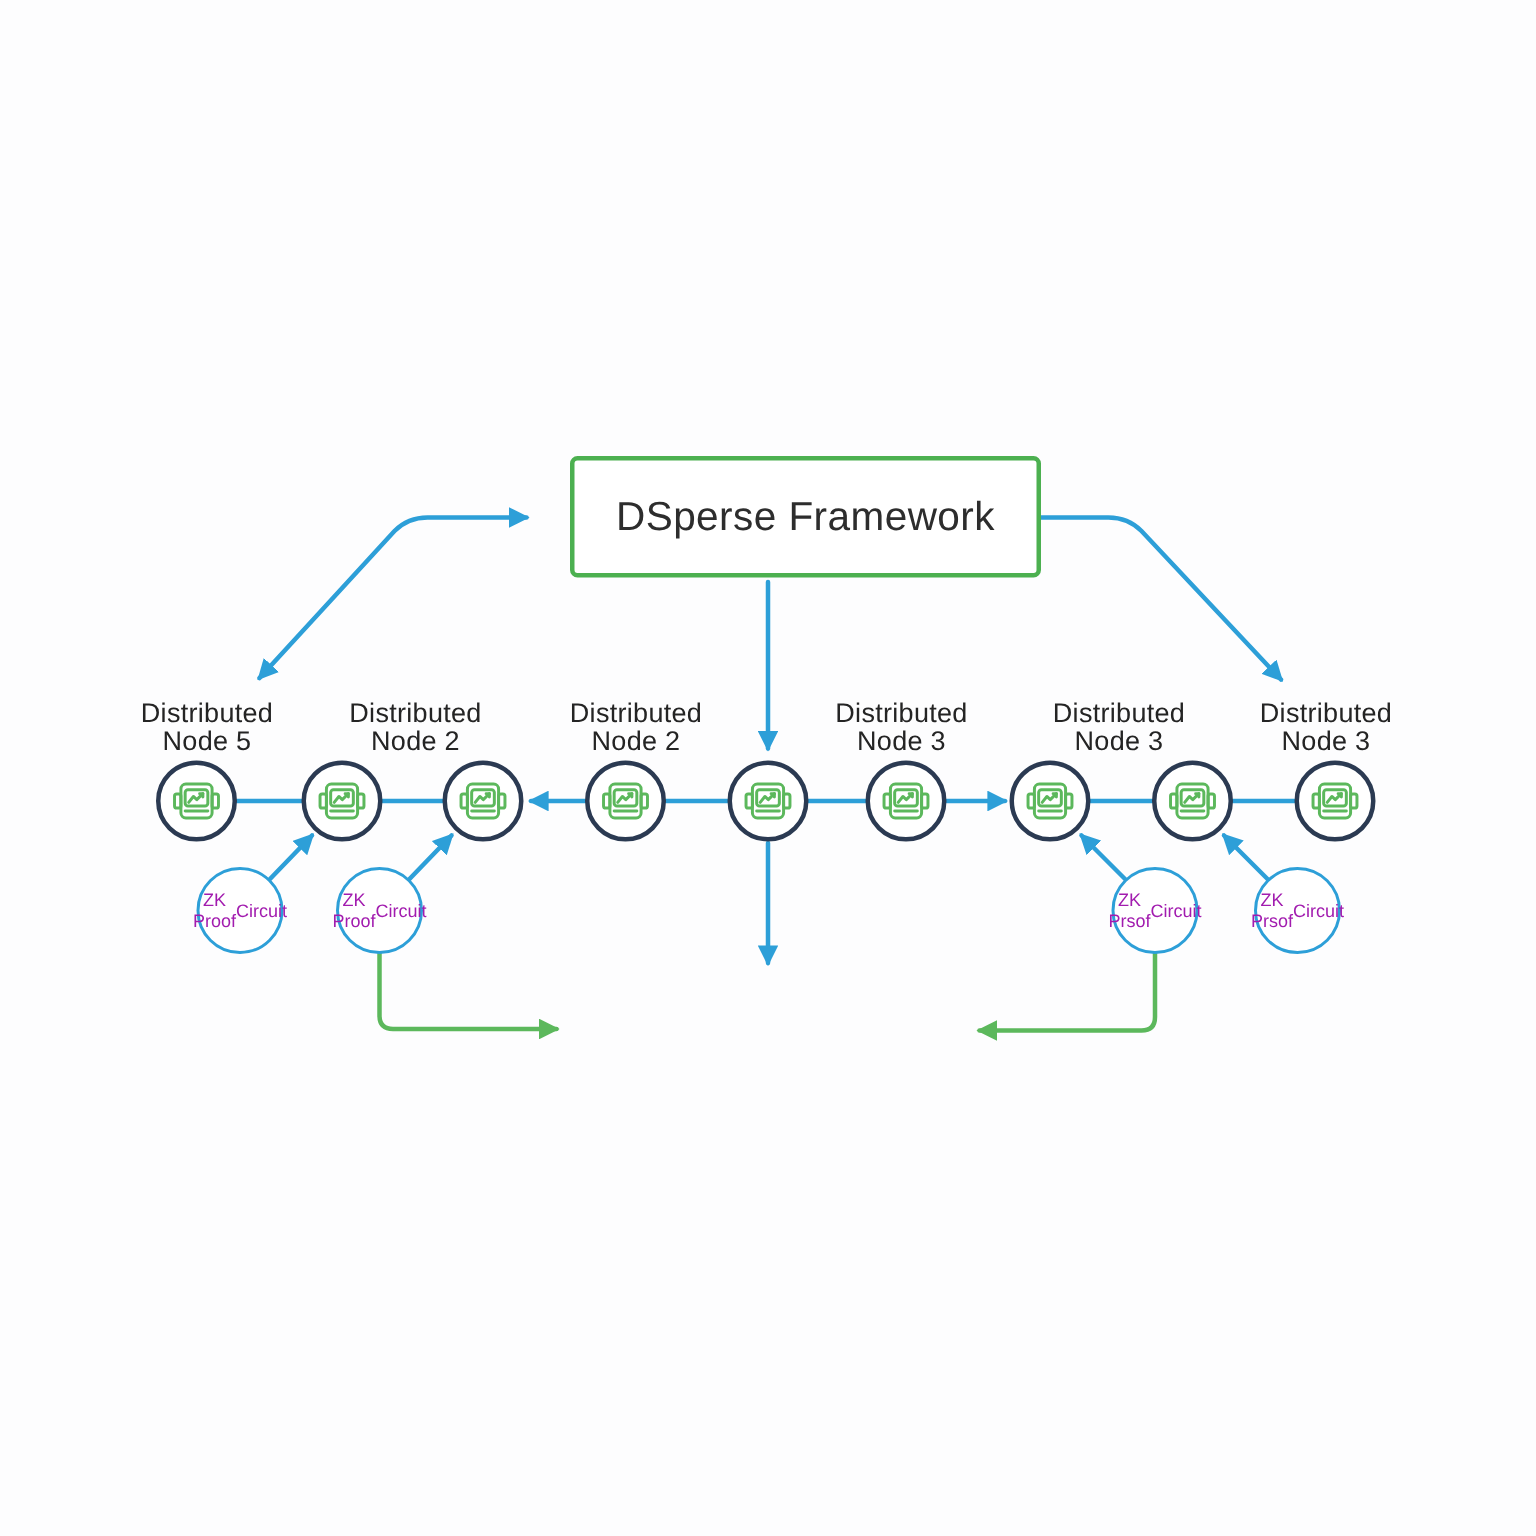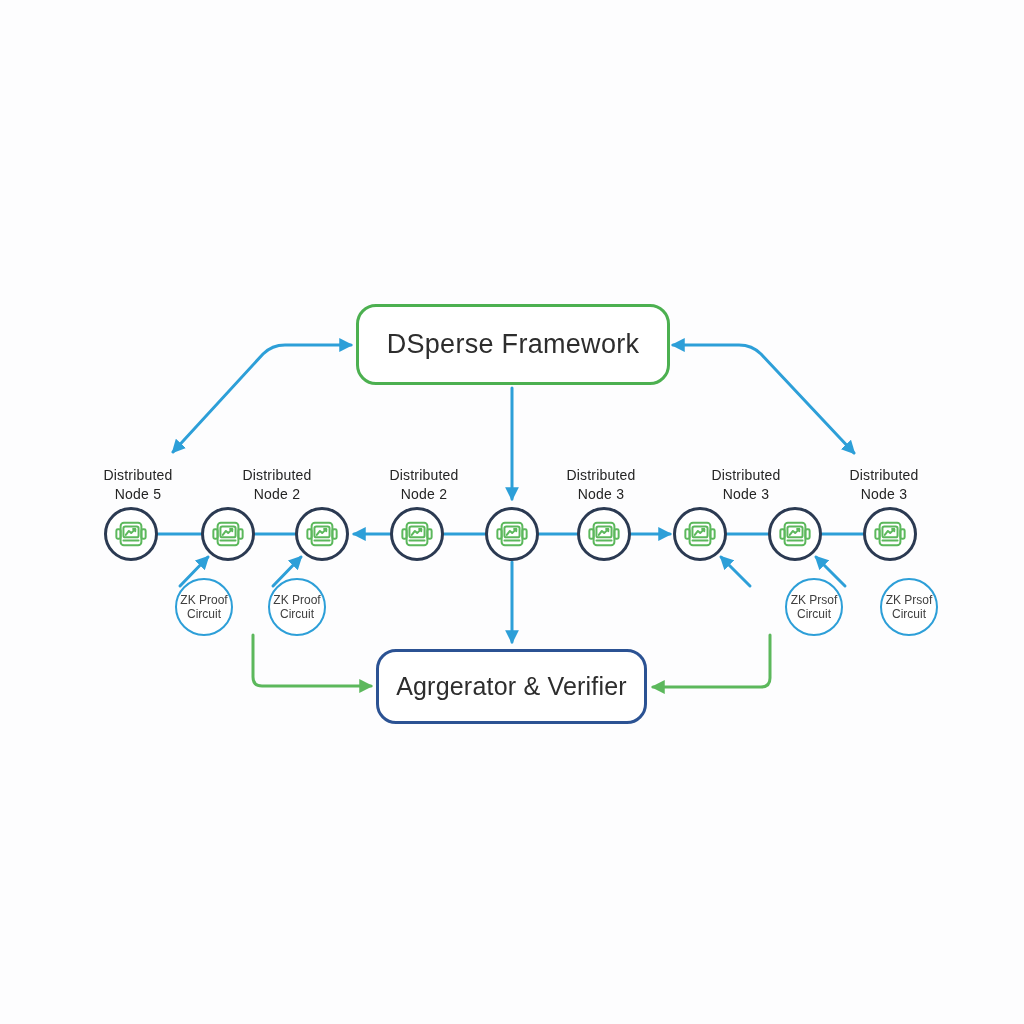--- a/index.html
+++ b/index.html
@@ -14,34 +14,34 @@
   *{margin:0;padding:0;box-sizing:border-box;}
   html,body{width:1024px;height:1024px;background:var(--c-bg);
     font-family:"Liberation Sans", sans-serif;}
   .canvas{position:relative;width:1024px;height:1024px;overflow:hidden;background:var(--c-bg);}
   .wires{position:absolute;left:0;top:0;width:1024px;height:1024px;}
   .stroke-blue{stroke:var(--c-blue);stroke-width:3;fill:none;stroke-linecap:round;}
   .stroke-green{stroke:var(--c-green);stroke-width:3;fill:none;stroke-linecap:round;}
   .fill-blue{fill:var(--c-blue);}
   .fill-green{fill:var(--c-green);}
   .box{position:absolute;display:flex;align-items:center;justify-content:center;
-    background:#fff;border-radius:20px;text-align:center;color:var(--c-text);font-weight:500;}
+    background:#fff;border-radius:5px;text-align:center;color:var(--c-text);font-weight:500;margin-left:24px;}
   .box.framework{left:356px;top:304px;width:314px;height:81px;
     border:3px solid var(--c-green-border);font-size:27px;letter-spacing:.3px;}
   .box.aggregator{left:376px;top:649px;width:271px;height:75px;
     border:3.5px solid var(--c-dark-blue);font-size:25px;letter-spacing:.2px;}
   .node{position:absolute;width:54px;height:54px;border-radius:50%;background:#fff;
     border:3.5px solid var(--c-navy);display:flex;align-items:center;justify-content:center;}
   .node svg{width:34px;height:34px;}
   .chip-stroke{stroke:var(--c-green);fill:none;stroke-width:2.1;stroke-linejoin:round;stroke-linecap:round;}
-  .nlabel{position:absolute;width:130px;text-align:center;font-size:14px;line-height:19px;
+  .nlabel{position:absolute;width:130px;text-align:center;font-size:18px;line-height:19px;
     font-weight:500;color:#242424;letter-spacing:.2px;}
   .zk{position:absolute;width:58px;height:58px;border-radius:50%;background:#fff;
-    border:2.5px solid var(--c-blue);display:flex;flex-direction:column;align-items:center;
-    justify-content:center;font-size:12px;line-height:14px;font-weight:500;color:#404040;text-align:center;margin-left:44px;}
+    border:2.5px solid var(--c-blue);display:flex;flex-direction:row;align-items:center;
+    justify-content:center;font-size:12px;line-height:14px;font-weight:500;color:#a21caf;text-align:center;}
   .hidden-defs{position:absolute;width:0;height:0;overflow:hidden;}
 </style>
 </head>
 <body>
 
 <svg class="hidden-defs" aria-hidden="true">
   <symbol id="chip" viewBox="0 0 36 36">
     <rect class="chip-stroke" x="2.5" y="13" width="4.5" height="10" rx="1.5"></rect>
     <rect class="chip-stroke" x="29" y="13" width="4.5" height="10" rx="1.5"></rect>
     <rect class="chip-stroke" x="7" y="6" width="22" height="24" rx="3.5"></rect>
@@ -85,23 +85,20 @@
     <path class="stroke-blue" d="M845 586 L816 557" marker-end="url(#mb)"></path>
 
     <path class="stroke-green" d="M253 635 L253 677 Q253 686 262 686 L371 686" marker-end="url(#mg)"></path>
     <path class="stroke-green" d="M770 635 L770 678 Q770 687 761 687 L653 687" marker-end="url(#mg)"></path>
   </svg>
 
   <div class="box framework">
     <span>DSperse Framework</span>
   </div>
 
-  <div class="box aggregator">
-    <span>Agrgerator &amp; Verifier</span>
-  </div>
 
   <div class="nlabel" style="left:73px;top:466px;">
     <div>Distributed</div>
     <div>Node 5</div>
   </div>
   <div class="nlabel" style="left:212px;top:466px;">
     <div>Distributed</div>
     <div>Node 2</div>
   </div>
   <div class="nlabel" style="left:359px;top:466px;">

